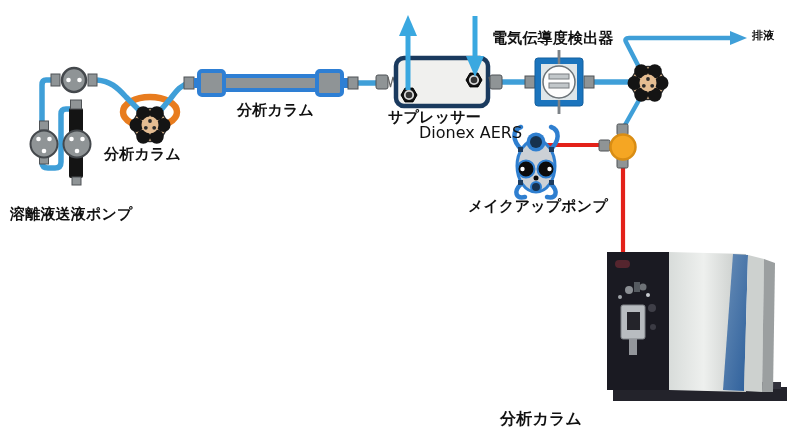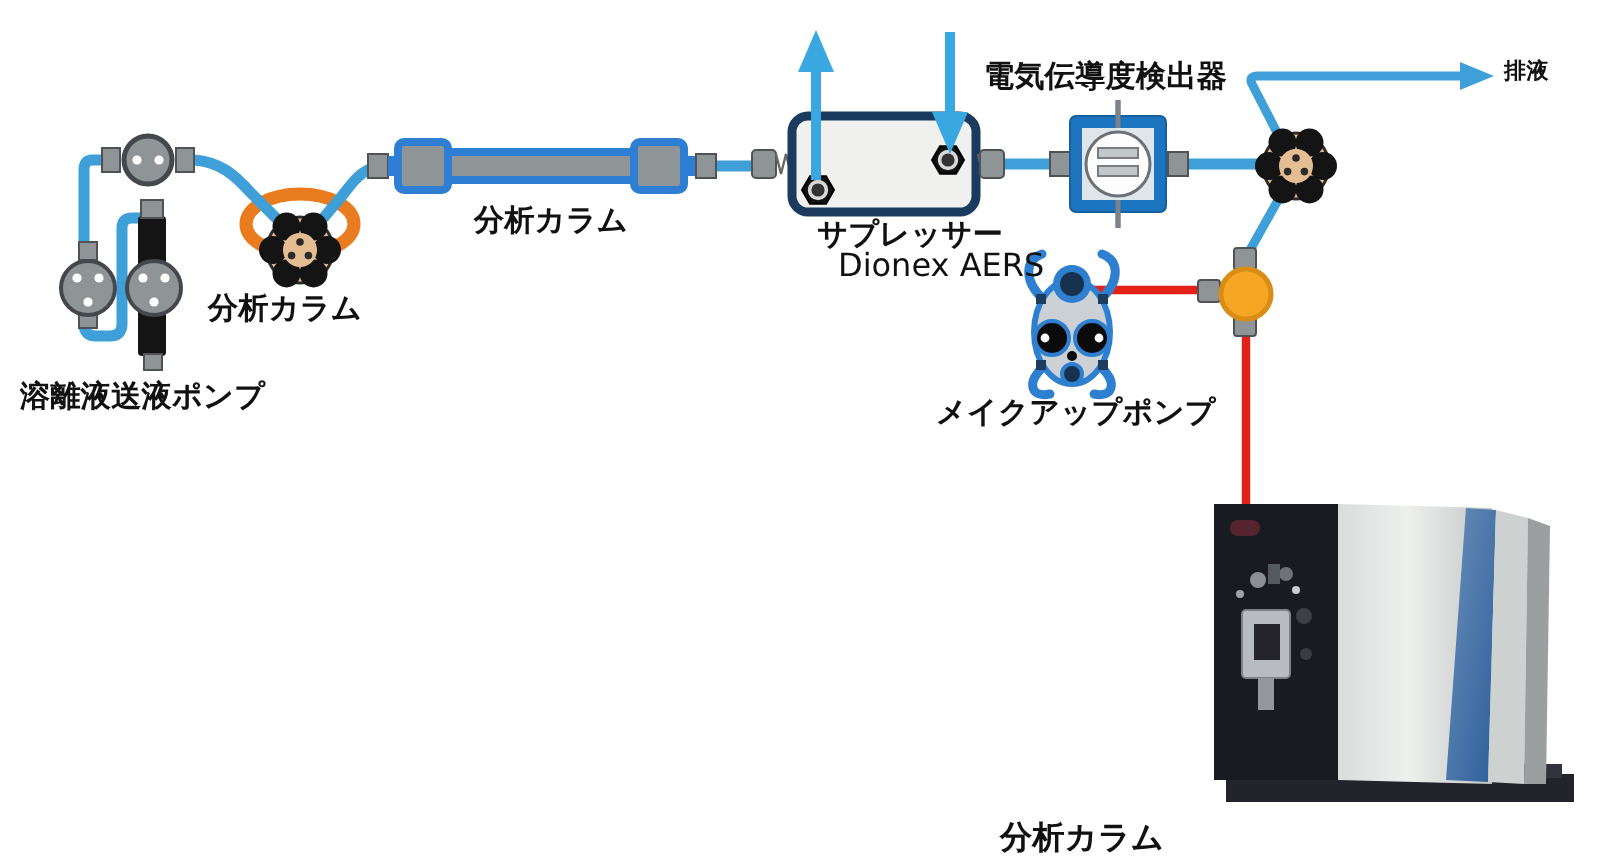--- a/index.html
+++ b/index.html
@@ -192,26 +192,26 @@
         <circle cx="620" cy="297" r="2" fill="#9fa3a8"></circle>
         <rect x="621" y="305" width="24" height="34" rx="2" fill="#b8bcc0" stroke="#7e8287"></rect>
         <rect x="627" y="312" width="13" height="18" fill="#24242a"></rect>
         <rect x="629" y="339" width="8" height="16" fill="#93969b"></rect>
         <circle cx="652" cy="308" r="4" fill="#3f3f48"></circle>
         <circle cx="653" cy="327" r="3" fill="#3b3b44"></circle>
       </g>
     </g>
   </svg>
 
-  <div class="lbl" style="left:10px;top:190px;">溶離液送液ポンプ</div>
+  <div class="lbl" style="left:10px;top:206px;">溶離液送液ポンプ</div>
   <div class="lbl" style="left:104px;top:146px;">分析カラム</div>
   <div class="lbl" style="left:237px;top:102px;">分析カラム</div>
 
   <div style="position:absolute;left:388px;top:109px;">
-    <div class="lbl" style="position:static;text-align:center;">サプレッサー</div>
+    <div class="lbl" style="position:static;">サプレッサー</div>
     <div class="lbl latin" style="position:static;margin-left:31px;">Dionex AERS</div>
   </div>
 
   <div class="lbl" style="left:492px;top:30px;">電気伝導度検出器</div>
   <div class="lbl big" style="left:752px;top:28px;">排液</div>
   <div class="lbl" style="left:468px;top:200px;font-family:Liberation Mono, monospace;">メイクアップポンプ</div>
 
   <div class="lbl ms" style="left:500px;top:366px;">
     <div>分析カラム</div>
     

